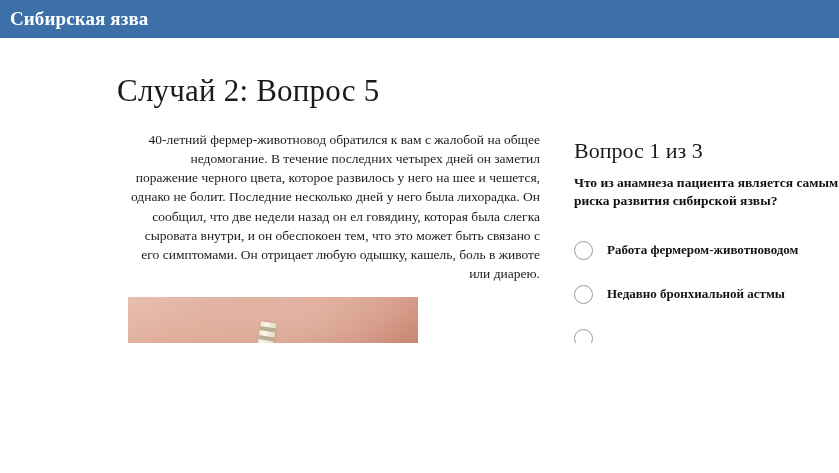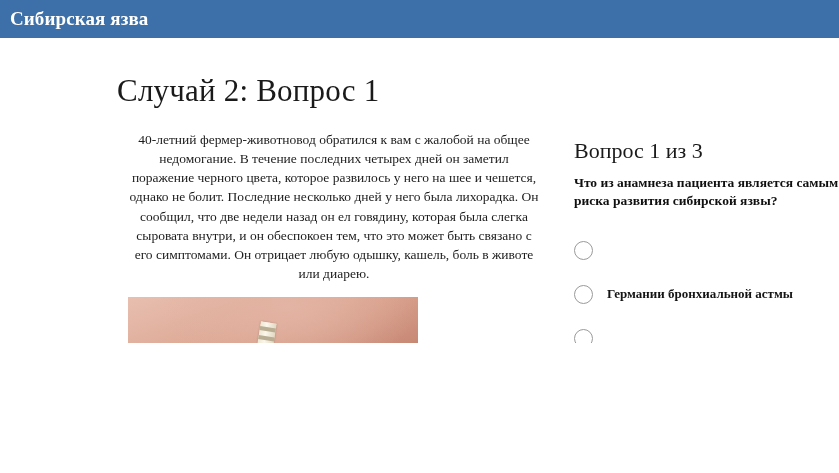--- a/index.html
+++ b/index.html
@@ -55,21 +55,21 @@
     position: absolute;
     top: 130px;
     left: 128px;
     width: 412px;
   }
   .left-col p {
     margin: 0 0 14px 0;
     font-size: 13.5px;
     line-height: 1.42;
     color: #1c1c1c;
-    text-align: center;
+    text-align: right;
     font-family: "Liberation Serif", serif;
   }
   .case-photo {
     margin-top: 2px;
     width: 290px;
     height: 90px;
     overflow: hidden;
     position: relative;
     background: #c98e7e;
   }
@@ -168,45 +168,46 @@
 </style>
 </head>
 <body>
 
 <div class="app">
 
   <div class="topbar">
     <div class="topbar-title">Сибирская язва</div>
   </div>
 
-  <h1 class="page-title">Случай 2: Вопрос 1</h1>
+  <h1 class="page-title">Случай 2: Вопрос 5</h1>
 
   <div class="left-col">
     <p>40-летний фермер-животновод обратился к вам с жалобой на общее недомогание. В течение последних четырех дней он заметил поражение черного цвета, которое развилось у него на шее и чешется, однако не болит. Последние несколько дней у него была лихорадка. Он сообщил, что две недели назад он ел говядину, которая была слегка сыровата внутри, и он обеспокоен тем, что это может быть связано с его симптомами. Он отрицает любую одышку, кашель, боль в животе или диарею.</p>
     <div class="case-photo">
       <div class="photo-inner"></div>
       <div class="photo-strip">
           <i></i>
           <i></i>
           <i></i>
         </div>
     </div>
   </div>
 
   <div class="right-col">
     <div class="q-progress">Вопрос 1 из 3</div>
     <div class="q-text">Что из анамнеза пациента является самым риска развития сибирской язвы?</div>
 
     <div class="options">
       <div class="option">
         <span class="radio"></span>
-      </div>
-      <div class="option">
-        <span class="radio"></span>
-        <span class="option-label">Германии бронхиальной астмы</span>
+        <span class="option-label">Работа фермером-животноводом</span>
+      </div>
+      <div class="option">
+        <span class="radio"></span>
+        <span class="option-label">Недавно бронхиальной астмы</span>
       </div>
       <div class="option">
         <span class="radio"></span>
       </div>
       <div class="option">
         <span class="radio"></span>
       </div>
     </div>
   </div>
 

